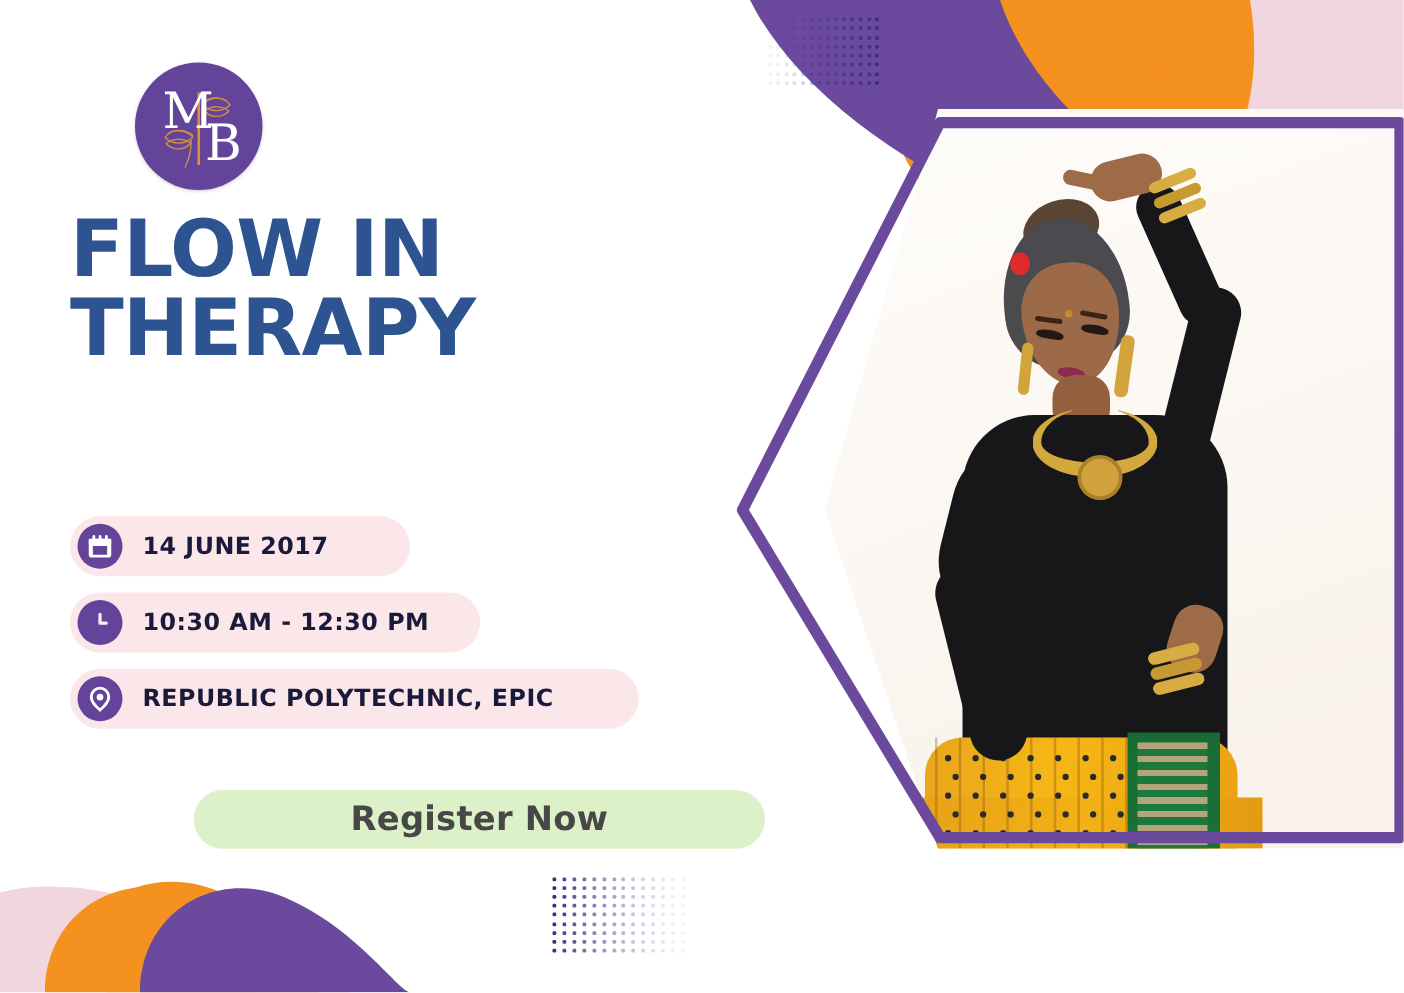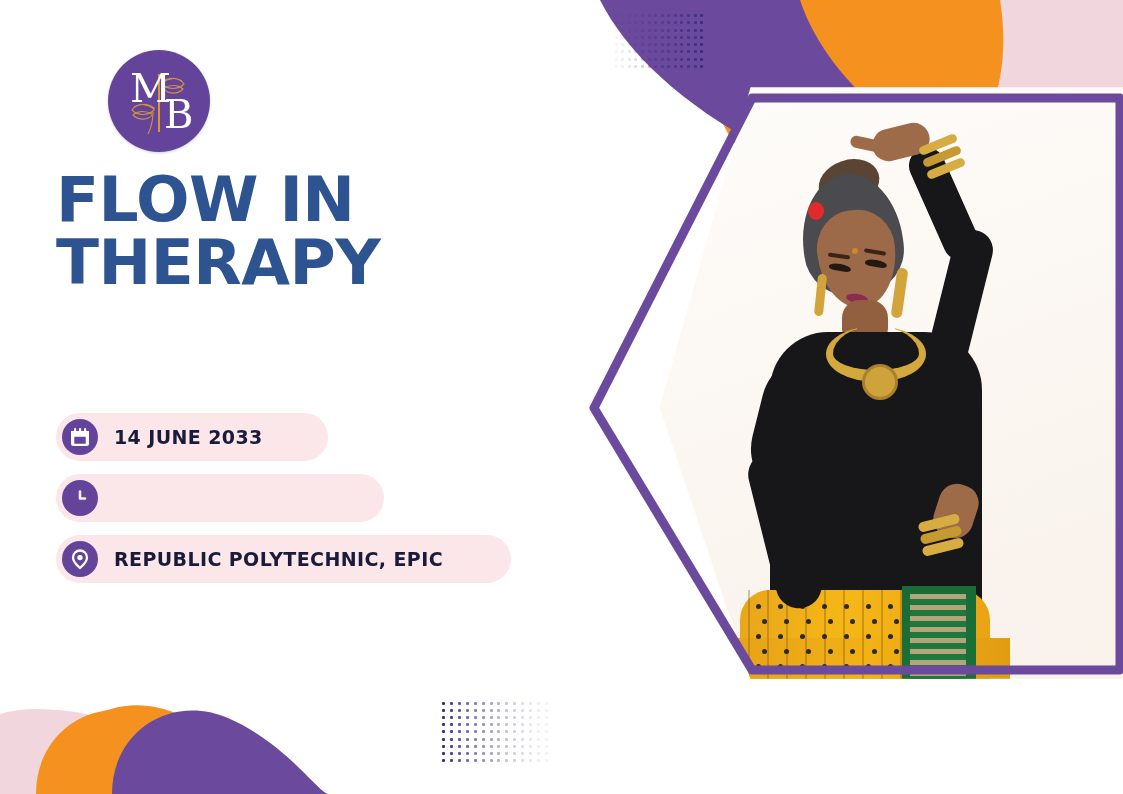--- a/index.html
+++ b/index.html
@@ -438,41 +438,43 @@
       <svg width="36" height="36" viewBox="0 0 36 36" aria-hidden="true">
         <rect x="9" y="12" width="18" height="15" rx="2.5" fill="#ffffff"></rect>
         <rect x="9" y="12" width="18" height="4.5" fill="#ffffff"></rect>
         <rect x="11.5" y="17" width="13" height="8.5" rx="1" fill="#64439A"></rect>
         <rect x="11.5" y="17" width="13" height="8.5" rx="1" fill="none" stroke="#ffffff" stroke-width="1.6"></rect>
         <rect x="12" y="9" width="2.2" height="4.4" rx="1.1" fill="#ffffff"></rect>
         <rect x="17" y="9" width="2.2" height="4.4" rx="1.1" fill="#ffffff"></rect>
         <rect x="22" y="9" width="2.2" height="4.4" rx="1.1" fill="#ffffff"></rect>
       </svg>
     </span>
-    <span class="txt">14 JUNE 2033</span>
+    <span class="txt">14 JUNE 2017</span>
   </div>
 
   <div class="pill" id="pill-time">
     <span class="ico">
       <svg width="36" height="36" viewBox="0 0 36 36" aria-hidden="true">
         <path d="M18 11.5 V18.5 H23" stroke="#F4EEF6" stroke-width="2.6" fill="none" stroke-linecap="round" stroke-linejoin="round"></path>
       </svg>
     </span>
+    <span class="txt">10:30 AM - 12:30 PM</span>
   </div>
 
   <div class="pill" id="pill-venue">
     <span class="ico">
       <svg width="36" height="36" viewBox="0 0 36 36" aria-hidden="true">
         <path d="M18 9.5 C21.9 9.5 25 12.6 25 16.5 C25 21 18 27 18 27 C18 27 11 21 11 16.5 C11 12.6 14.1 9.5 18 9.5 Z" fill="none" stroke="#ffffff" stroke-width="2.3"></path>
         <circle cx="18" cy="16.6" r="2.7" fill="#ffffff"></circle>
       </svg>
     </span>
     <span class="txt">REPUBLIC POLYTECHNIC, EPIC</span>
   </div>
 
+  <button class="cta">Register Now</button>
 
   <div id="photo-wrap">
     <div class="fig-clip">
 
       <div class="sh arm-up1"></div>
       <div class="sh arm-up2"></div>
       <div class="sh fingers-up"></div>
       <div class="sh hand-up"></div>
       <div class="sh bangle-u1"></div>
       <div class="sh bangle-u2"></div>

